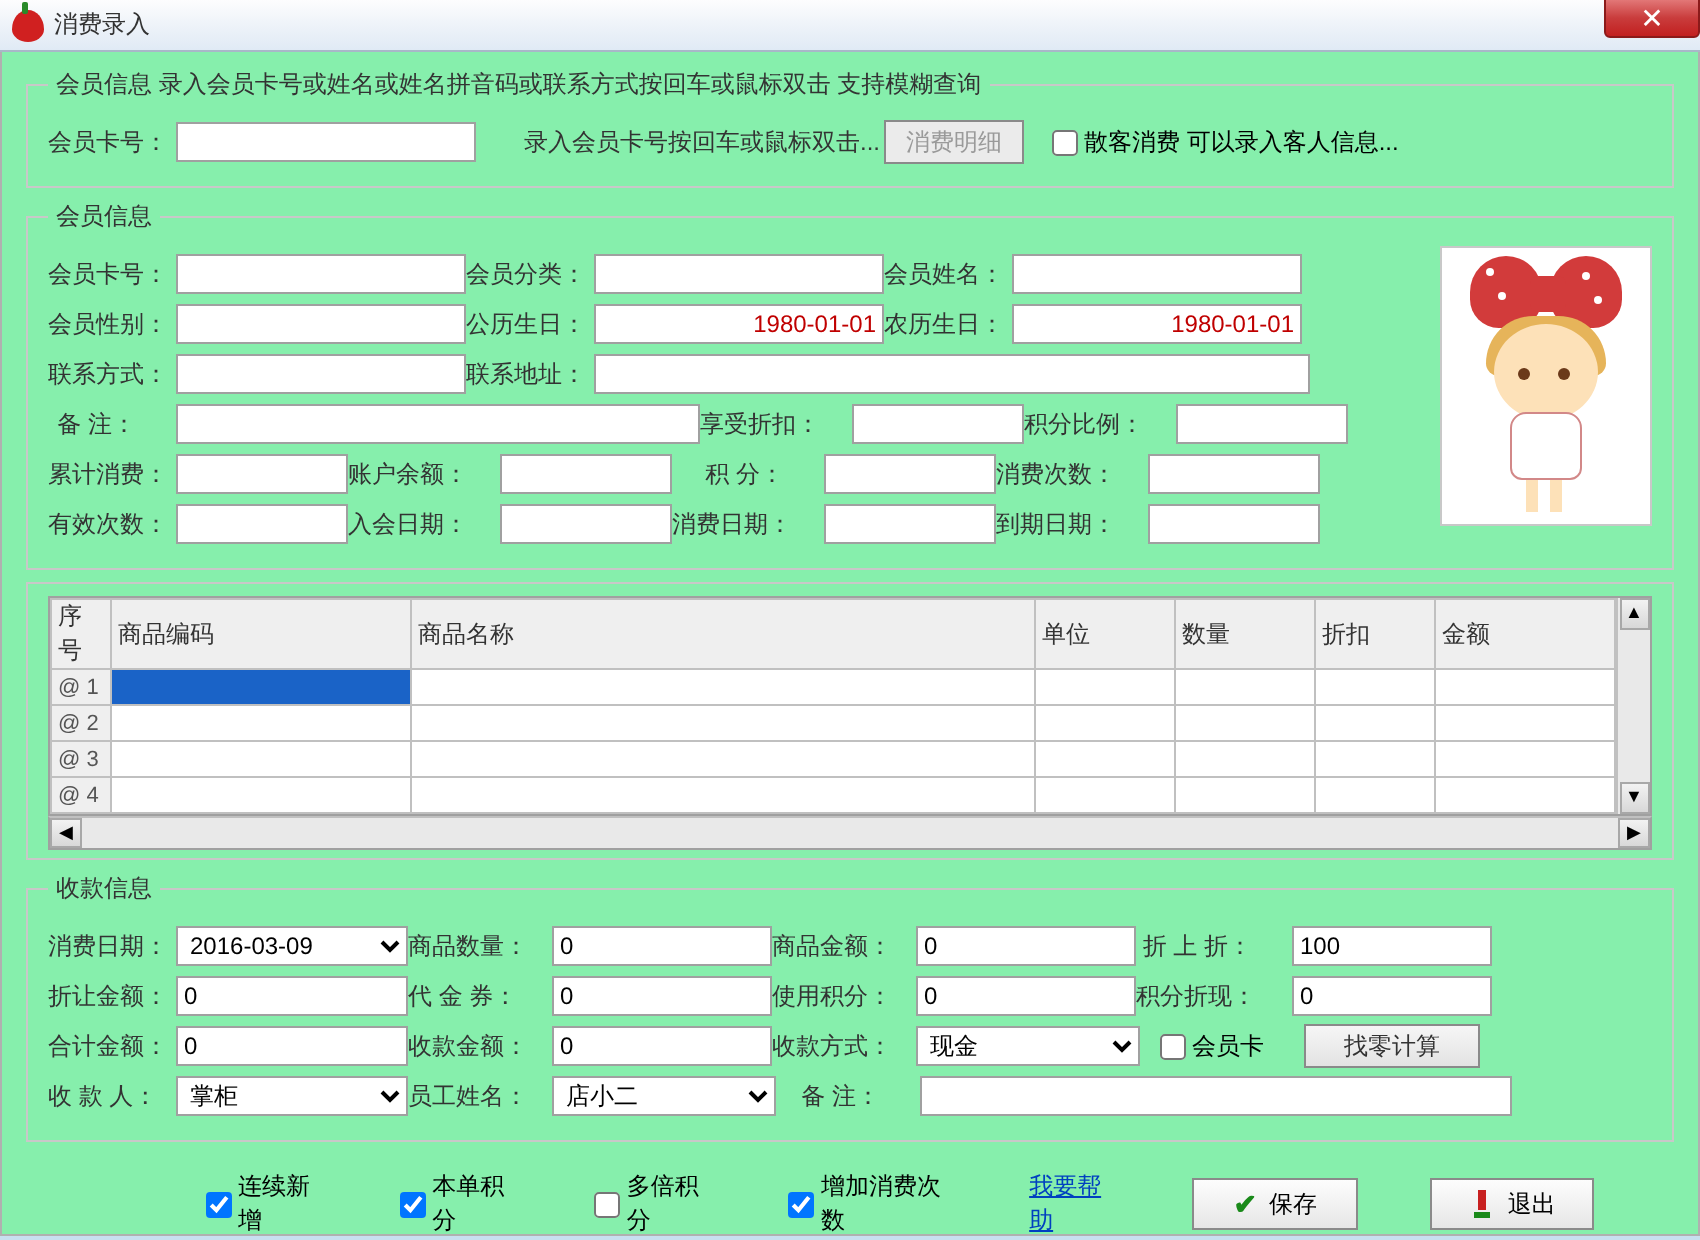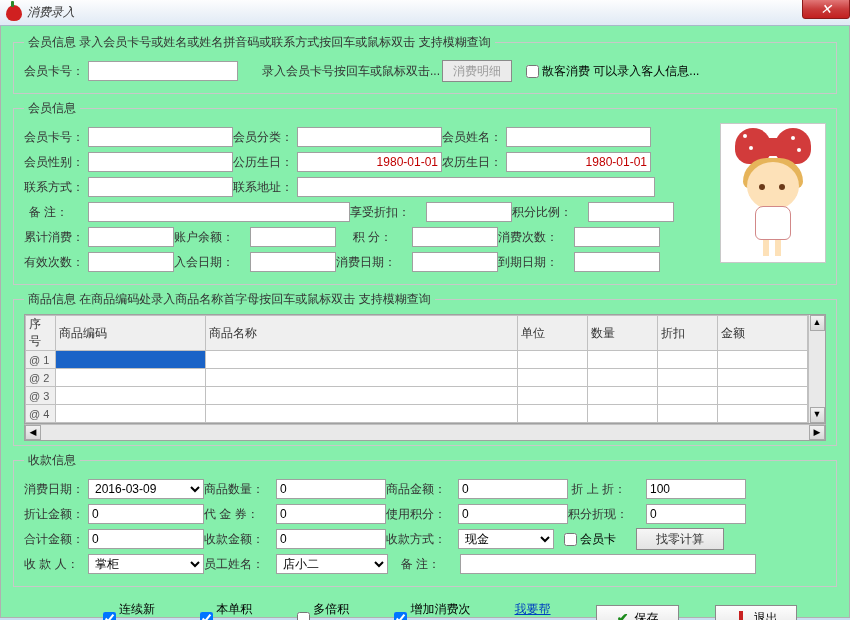--- a/index.html
+++ b/index.html
@@ -12,21 +12,20 @@
   overflow: hidden;
 }
 .titlebar {
   height: 26px;
   background: linear-gradient(to bottom, #fdfdfe 0%, #eef3f9 50%, #e0eaf5 100%);
   border-bottom: 1px solid #a8b8c8;
   display: flex;
   align-items: center;
   padding: 0 6px;
   position: relative;
-  font-style: italic;
 }
 .titlebar-icon {
   width: 16px; height: 16px;
   margin-right: 5px;
   background: #d02020;
   border-radius: 50% 50% 50% 50% / 60% 60% 40% 40%;
   position: relative;
 }
 .titlebar-icon::after {
   content:"";
@@ -390,21 +389,20 @@
             <span class="eye r"></span>
           <div class="body"></div>
             <span class="legc l"></span>
             <span class="legc r"></span>
         </div>
       </div>
     </div>
   </fieldset>
 
   <fieldset style="padding-bottom:4px">
-    <legend>商品信息 在商品编码处录入商品名称首字母按回车或鼠标双击 支持模糊查询</legend>
     <div class="table-wrap">
       <div class="table-scroll">
         <table class="grid-table">
           <thead>
               <tr>
             <th style="width:30px">序号</th>
             <th style="width:150px">商品编码</th>
             <th>商品名称</th>
             <th style="width:70px">单位</th>
             <th style="width:70px">数量</th>
@@ -496,21 +494,21 @@
       <input class="txt" style="width: 110px;" value="0">
       <span class="lbl" style="width:78px">积分折现：</span>
       <input class="txt" style="width: 100px;" value="0">
     </div>
     <div class="row">
       <span class="lbl">合计金额：</span>
       <input class="txt" style="width: 116px;" value="0">
       <span class="lbl" style="width:72px">收款金额：</span>
       <input class="txt" style="width: 110px;" value="0">
       <span class="lbl" style="width:72px">收款方式：</span>
-      <select class="combo" style="width:96px">
+      <select class="combo" style="width:112px">
         <option>现金</option>
       </select>
       <span style="width:10px"></span>
       <label class="checkbox">
         <input type="checkbox" style="">
         <span>会员卡</span>
       </label>
       <span style="width:20px"></span>
       <button class="btn" style="width:88px">找零计算</button>
     </div>

